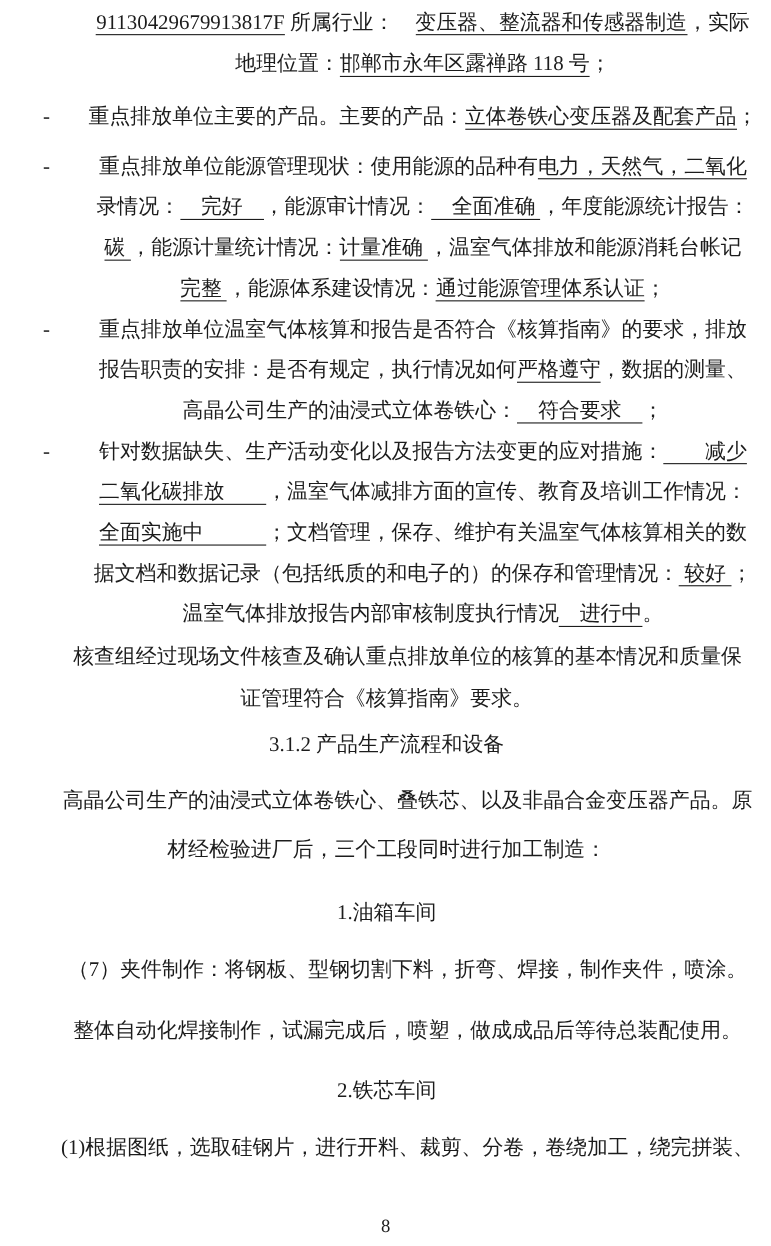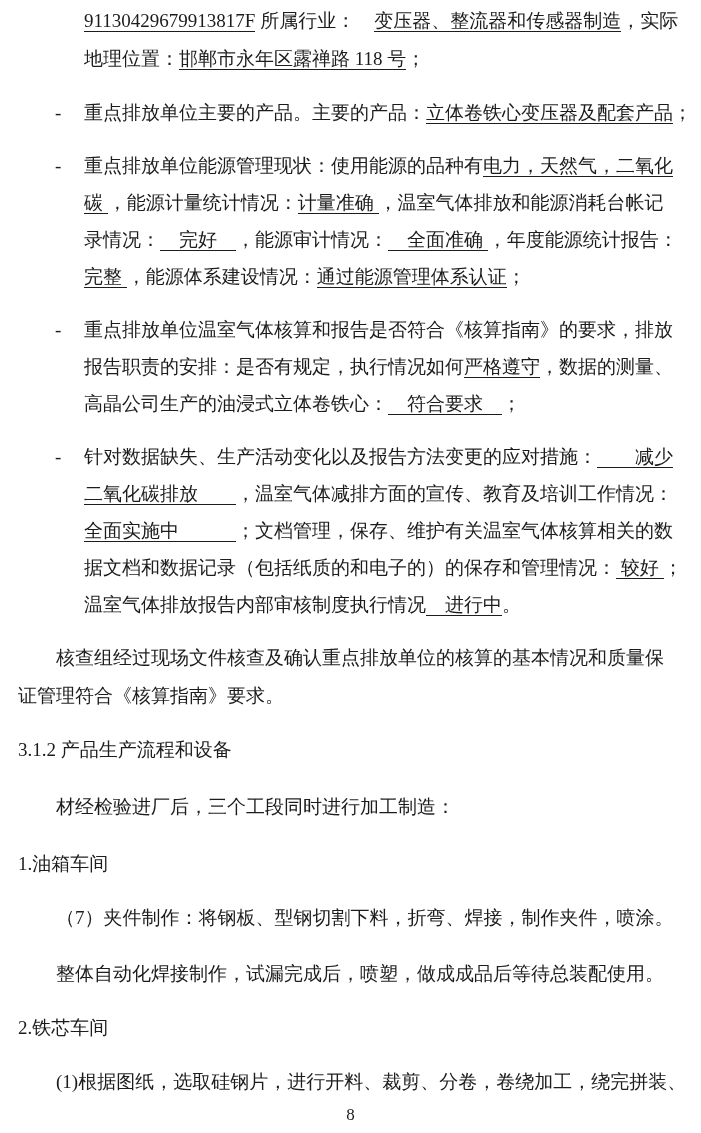--- a/index.html
+++ b/index.html
@@ -8,21 +8,21 @@
     height: 1133px;
     background: #ffffff;
     color: #1c1c1c;
     font-family: "Liberation Serif", "DejaVu Serif", serif;
     font-size: 19px;
     position: relative;
     overflow: hidden;
   }
   #doc { padding: 1px 0 0 2px; }
 
-  .block { margin: 16px; }
+  .block { margin: 0; text-align: center; }
   .line { height: 38px; line-height: 38px; white-space: pre; }
 
   
   .hang { padding-left: 66px; }
 
   
   .bullet { padding-left: 66px; position: relative; }
   .bullet .line { height: 37px; line-height: 37px; }
   .bullet .dash { position: absolute; left: 37px; top: 0; height: 37px; line-height: 37px; }
 
@@ -68,22 +68,22 @@
       <div class="line"><span class="u">91130429679913817F</span><span> 所属行业：　</span><span class="u">变压器、整流器和传感器制造</span><span>，实际</span></div>
       <div class="line"><span>地理位置：</span><span class="u">邯郸市永年区露禅路 118 号</span><span>；</span></div>
     </div>
     <div class="block bullet">
       <span class="dash">-</span>
       <div class="line"><span>重点排放单位主要的产品。主要的产品：</span><span class="u">立体卷铁心变压器及配套产品</span><span>；</span></div>
     </div>
     <div class="block bullet">
       <span class="dash">-</span>
       <div class="line"><span>重点排放单位能源管理现状：使用能源的品种有</span><span class="u">电力，天然气，二氧化</span></div>
+      <div class="line"><span>录情况：</span><span class="u">　完好　</span><span>，能源审计情况：</span><span class="u">　全面准确 </span><span>，年度能源统计报告：</span></div>
       <div class="line"><span class="u">碳 </span><span>，能源计量统计情况：</span><span class="u">计量准确 </span><span>，温室气体排放和能源消耗台帐记</span></div>
-      <div class="line"><span>录情况：</span><span class="u">　完好　</span><span>，能源审计情况：</span><span class="u">　全面准确 </span><span>，年度能源统计报告：</span></div>
       <div class="line"><span class="u">完整 </span><span>，能源体系建设情况：</span><span class="u">通过能源管理体系认证</span><span>；</span></div>
     </div>
     <div class="block bullet">
       <span class="dash">-</span>
       <div class="line"><span>重点排放单位温室气体核算和报告是否符合《核算指南》的要求，排放</span></div>
       <div class="line"><span>报告职责的安排：是否有规定，执行情况如何</span><span class="u">严格遵守</span><span>，数据的测量、</span></div>
       <div class="line"><span>高晶公司生产的油浸式立体卷铁心：</span><span class="u">　符合要求　</span><span>；</span></div>
     </div>
     <div class="block bullet">
       <span class="dash">-</span>
@@ -94,20 +94,21 @@
       <div class="line"><span>温室气体排放报告内部审核制度执行情况</span><span class="u">　进行中</span><span>。</span></div>
     </div>
     <div class="block para">
       <div class="line"><span>核查组经过现场文件核查及确认重点排放单位的核算的基本情况和质量保</span></div>
       <div class="line"><span>证管理符合《核算指南》要求。</span></div>
     </div>
     <div class="block heading">
       <div class="line"><span>3.1.2 产品生产流程和设备</span></div>
     </div>
     <div class="block parawide">
+      <div class="line"><span>高晶公司生产的油浸式立体卷铁心、叠铁芯、以及非晶合金变压器产品。原</span></div>
       <div class="line"><span>材经检验进厂后，三个工段同时进行加工制造：</span></div>
     </div>
     <div class="block plain">
       <div class="line"><span>1.油箱车间</span></div>
     </div>
     <div class="block para">
       <div class="line"><span>（7）夹件制作：将钢板、型钢切割下料，折弯、焊接，制作夹件，喷涂。</span></div>
     </div>
     <div class="block para">
       <div class="line"><span>整体自动化焊接制作，试漏完成后，喷塑，做成成品后等待总装配使用。</span></div>

